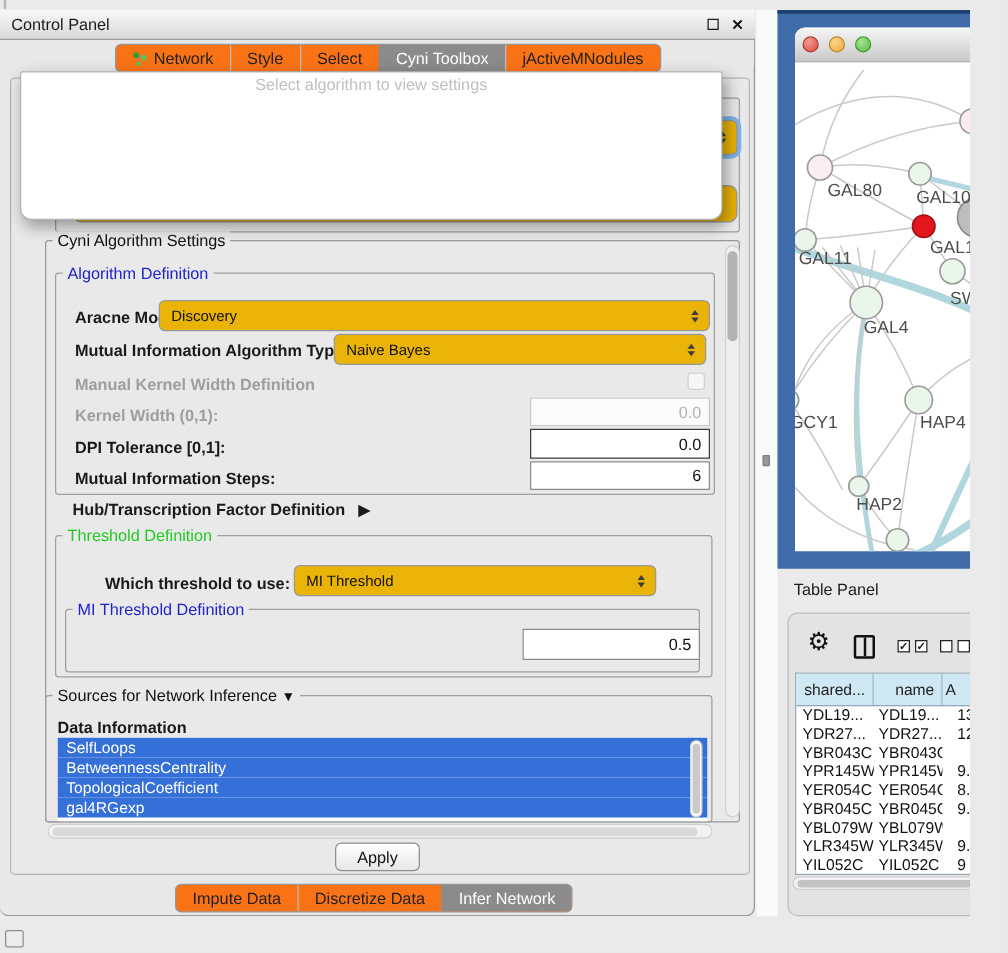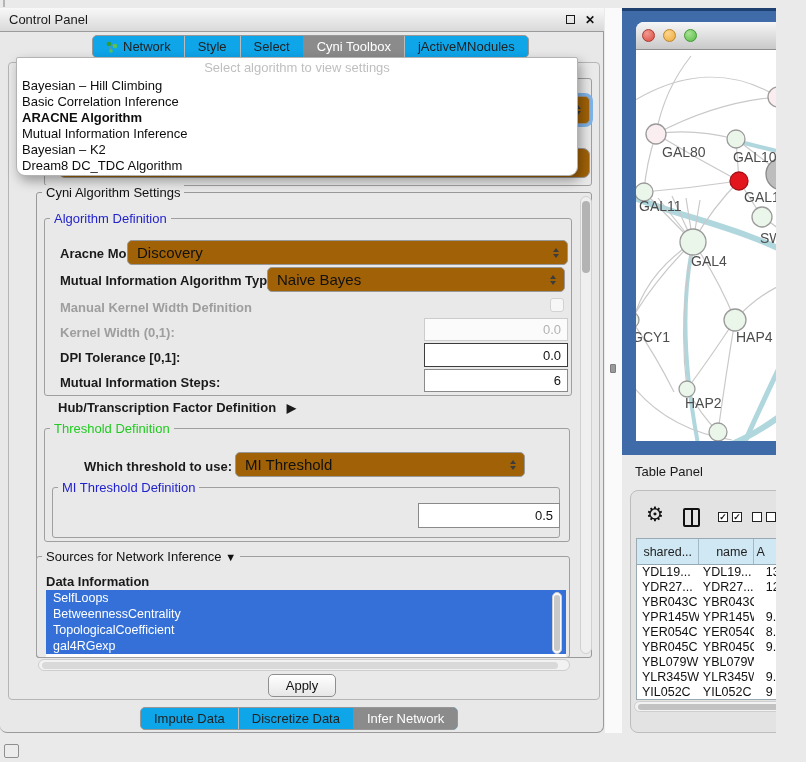--- a/index.html
+++ b/index.html
@@ -9,37 +9,37 @@
 
   
   .cp-win{left:0;top:8px;width:604px;height:725px;background:#e8e8e8;border:1px solid #9b9b9b;border-left:none;border-radius:0 0 7px 7px}
   .cp-titlebar{left:0;top:8px;width:604px;height:24px;background:linear-gradient(#f8f8f8,#d9d9d9);border-bottom:1px solid #9b9b9b;display:flex;align-items:center;padding:0 9px;z-index:3}
   .cp-title{font-size:13px;color:#1a1a1a}
   .float-ico{margin-left:auto;width:9px;height:9px;border:1.6px solid #1a1a1a}
   .close-ico{margin-left:10px;font-size:12px;font-weight:bold;color:#111;line-height:1}
   .tick{left:3px;top:0;width:2px;height:7px;background:#b5b5b5}
 
   
-  .seg{position:absolute;display:flex;background:#0ea5e9;border:1px solid #979797;border-radius:5px;overflow:hidden;height:23px}
+  .seg{position:absolute;display:flex;background:#f97316;border:1px solid #979797;border-radius:5px;overflow:hidden;height:23px}
   .seg-item{display:flex;align-items:center;gap:5px;padding:0 13px;font-size:13px;color:#222;border-left:1px solid #bcbcbc;white-space:nowrap}
   .seg-item:first-child{border-left:none}
   .seg-item.sel{background:#8b8b8b;color:#fff;border-left-color:#8b8b8b}
 
   .cp-main{left:8px;top:62px;width:592px;height:638px;background:#e9e9e9;border:1px solid #b5b5b5;border-radius:4px}
 
   
   .grp{position:absolute;border:1px solid #9f9f9f;border-radius:3px}
   .legend{position:absolute;font-size:13px;color:#111;background:#e9e9e9;padding:0 4px;z-index:2;white-space:nowrap}
   .legend.blue{color:#2222cc}
   .legend.green{color:#21cb21}
 
   .lab{position:absolute;font-size:13px;font-weight:bold;color:#1a1a1a;white-space:nowrap}
   .lab.gray{color:#9e9e9e}
 
-  .combo{position:absolute;display:flex;align-items:center;background:#a16207;border:1px solid #989898;border-radius:5px;font-size:15px;color:#111;padding-left:9px}
+  .combo{position:absolute;display:flex;align-items:center;background:#eab308;border:1px solid #989898;border-radius:5px;font-size:12px;color:#111;padding-left:9px}
   .combo .txt{flex:1;overflow:hidden;white-space:nowrap}
   .stepper{width:13px;display:flex;flex-direction:column;align-items:center;gap:2px;margin-right:5px}
   .tri-up{width:0;height:0;border-left:3.5px solid transparent;border-right:3.5px solid transparent;border-bottom:4.5px solid #3c3c3c}
   .tri-dn{width:0;height:0;border-left:3.5px solid transparent;border-right:3.5px solid transparent;border-top:4.5px solid #3c3c3c}
 
   .tfield{position:absolute;background:#fff;border:1px solid #8a8a8a;display:flex;align-items:center;justify-content:flex-end;padding-right:6px;font-size:13px;color:#111}
   .tfield.dark{border-color:#3c3c3c}
   .tfield.disabled{background:#fbfbfb;border-color:#cccccc;color:#b3b3b3}
   .chk{position:absolute;width:14px;height:14px;border:1px solid #d2d2d2;border-radius:3px;background:#f6f6f6}
 
@@ -145,28 +145,20 @@
         <span class="tri-up"></span>
         <span class="tri-dn"></span>
       </span>
   </div>
   <div class="combo" style="left:58px;top:148px;width:532px;height:30px;border-radius:7px">
       <span class="txt"></span>
     </div>
 
   <div class="dd">
     <div class="dd-prompt">Select algorithm to view settings</div>
-    <div id="algoItems">
-        <div class="dd-item">Bayesian – Hill Climbing</div>
-        <div class="dd-item">Basic Correlation Inference</div>
-        <div class="dd-item bold">ARACNE Algorithm</div>
-        <div class="dd-item">Mutual Information Inference</div>
-        <div class="dd-item">Bayesian – K2</div>
-        <div class="dd-item">Dream8 DC_TDC Algorithm</div>
-      </div>
   </div>
 
   <div class="grp" style="left:36px;top:192px;width:556px;height:466px;border-color:#999"></div>
   <span class="legend" style="left:42px;top:185px">Cyni Algorithm Settings</span>
 
   <div class="vscroll" style="left:580px;top:196px;width:12px;height:458px">
     <span class="vthumb" style="left:1px;top:4px;width:8px;height:72px"></span>
   </div>
 
   <div class="grp" style="left:44px;top:218px;width:528px;height:178px"></div>

